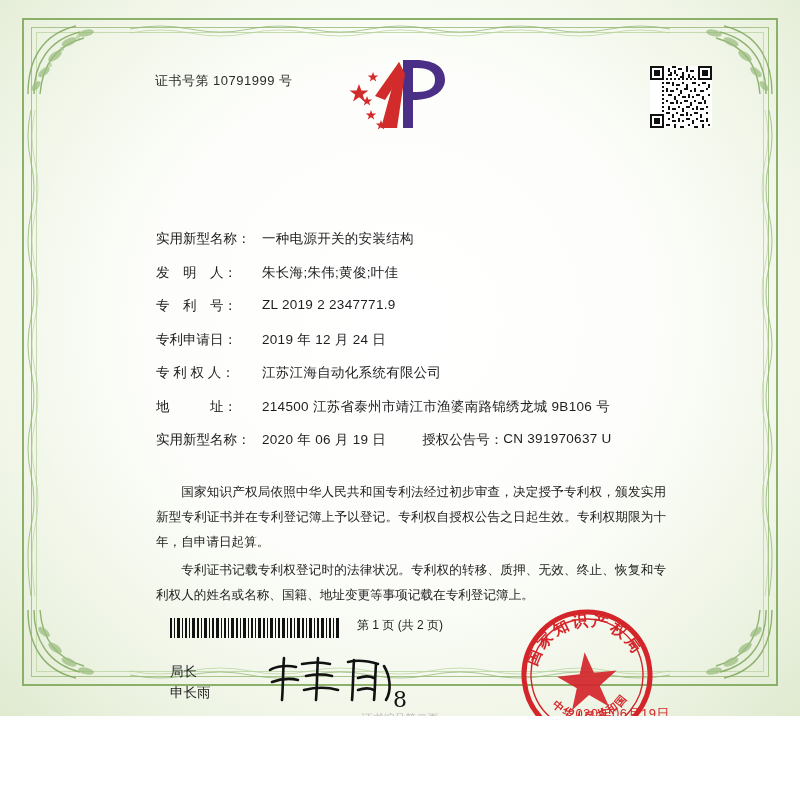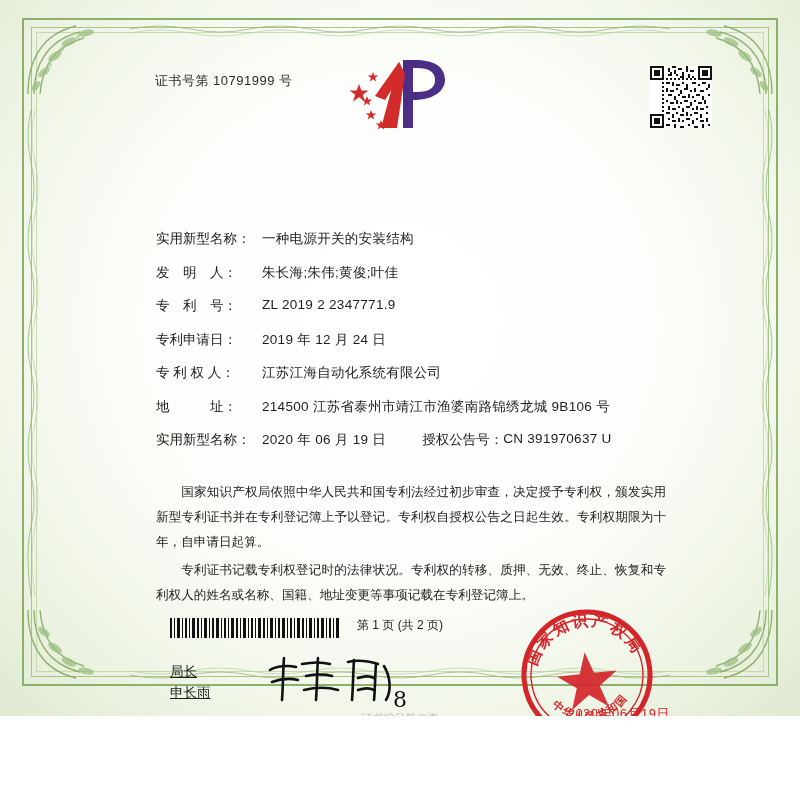--- a/index.html
+++ b/index.html
@@ -172,21 +172,20 @@
   .barcode svg { display:block; }
 
   
   .sig-block {
     position: absolute;
     left: 110px;
     top: 612px;
     font-size: 13.5px;
     color: #1d1d1d;
     line-height: 1.55;
-    text-decoration: underline;
   }
   .signature {
     position: absolute;
     left: 200px;
     top: 600px;
     width: 140px;
     height: 58px;
   }
   .signature svg { display:block; }
 

